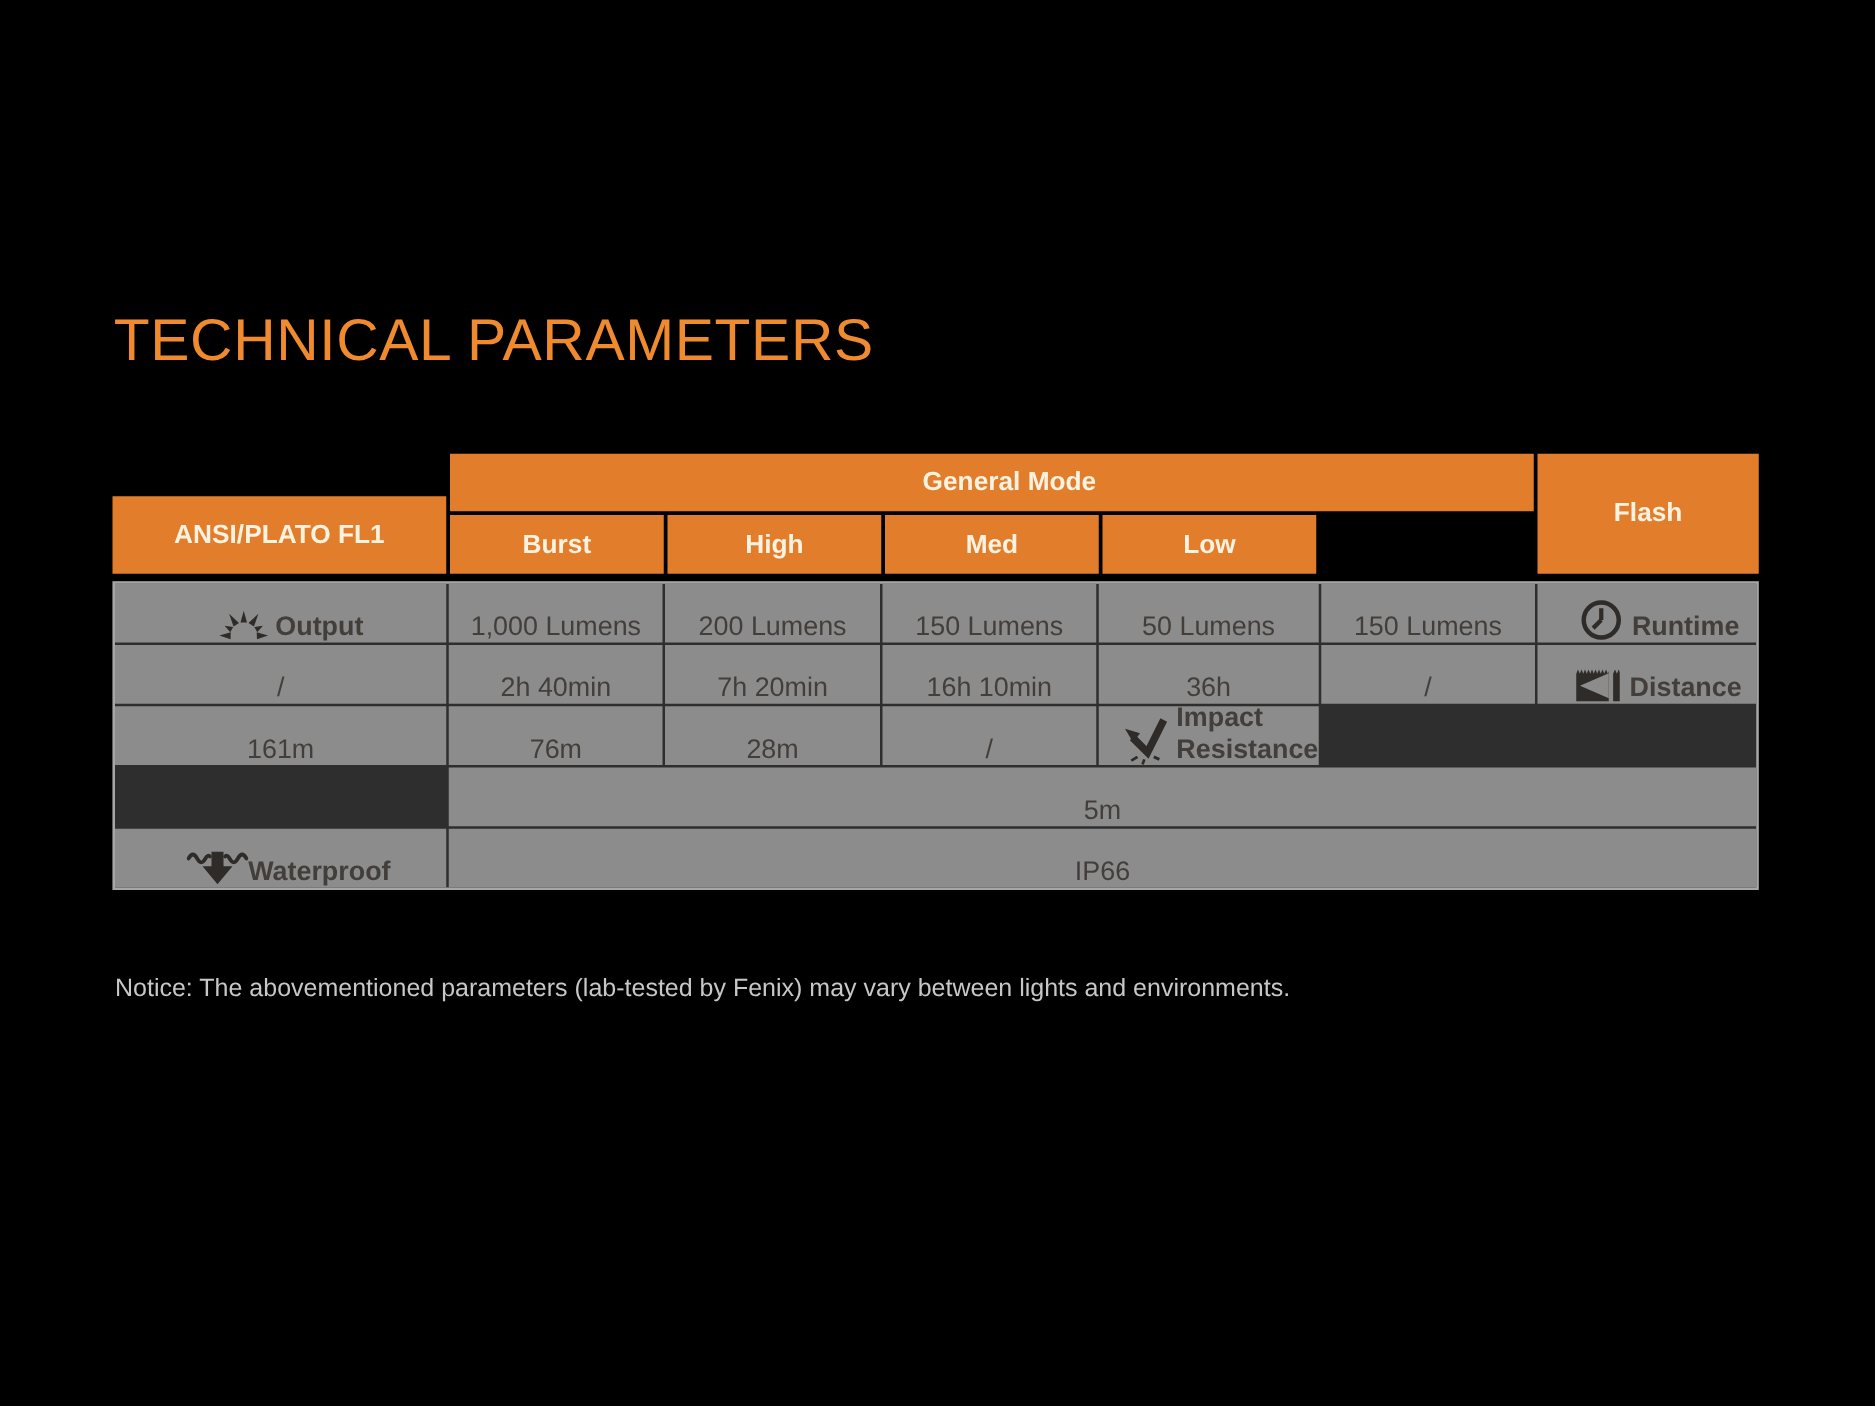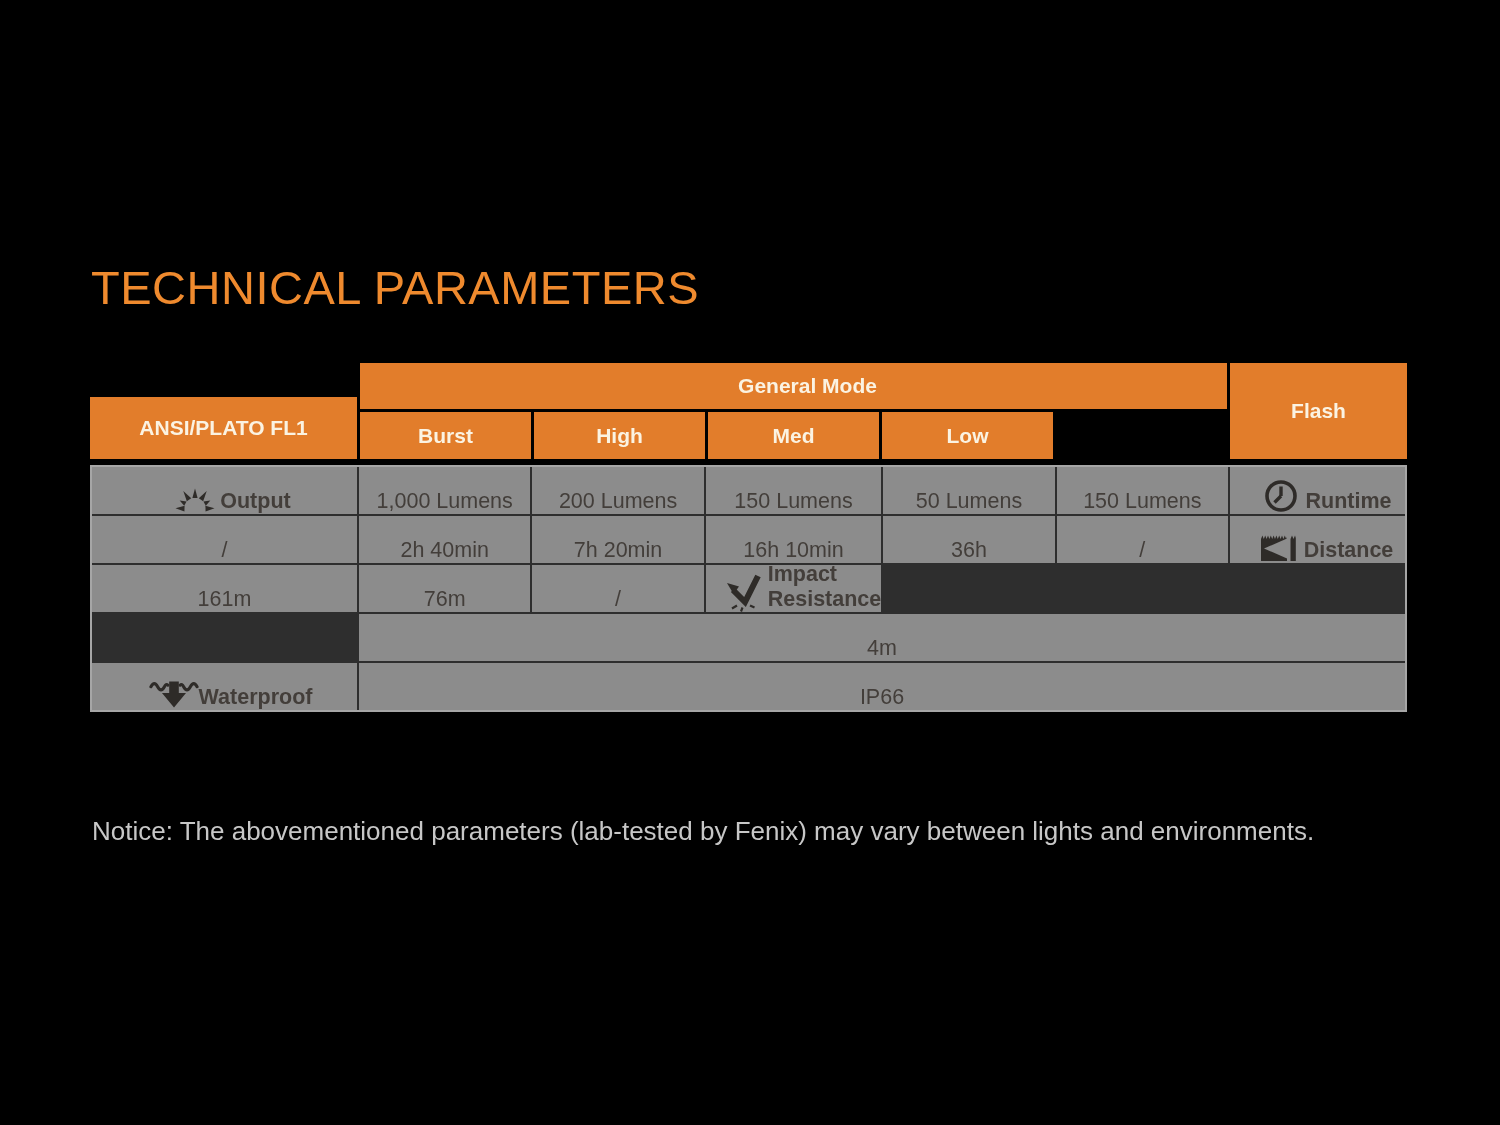--- a/index.html
+++ b/index.html
@@ -1,19 +1,19 @@
 <!DOCTYPE html>
 <html><head>
 <meta charset="utf-8">
 <style>
   html,body{margin:0;padding:0;background:#000;}
   body{width:1500px;height:1125px;overflow:hidden;font-family:"Liberation Sans","DejaVu Sans",sans-serif;}
   .page{position:relative;width:1500px;height:1125px;background:#000;}
 
-  .title{position:absolute;left:91px;top:260px;font-size:47px;font-weight:300;
+  .title{position:absolute;left:91px;top:244px;font-size:47px;font-weight:300;
          letter-spacing:0.5px;color:#EF8A2E;white-space:nowrap;}
 
   .table-wrap{position:absolute;left:90px;top:363px;width:1317px;}
 
   
   .thead{display:grid;grid-template-columns:267px repeat(5,1fr) 177px;
          grid-template-rows:46px 47px;gap:3px;background:#000;}
   .thead .cell{background:#E27D2B;color:#FBF3E2;display:flex;align-items:center;
                justify-content:center;font-weight:bold;font-size:21px;}
   .cell-corner{grid-column:1;grid-row:1/3;font-size:22px;margin-top:34px;}
@@ -23,21 +23,21 @@
   
   .tbody{margin-top:6px;display:grid;grid-template-columns:265px repeat(5,1fr) 175px;
          grid-auto-rows:47px;gap:2px;background:#2E2E2E;border:2px solid #A6A6A6;}
   .tbody .cell{background:#8C8C8C;display:flex;align-items:flex-end;justify-content:center;
                font-size:21.5px;color:#433E3A;}
   .label-cell{justify-content:flex-start;padding-left:12px;box-sizing:border-box;
               font-weight:bold;color:#35312E;font-size:22px;}
   .icon-box{width:50px;display:flex;align-items:center;justify-content:center;flex:0 0 50px;}
   .span-cell{grid-column:2/8;}
 
-  .notice{position:absolute;left:92px;top:816px;font-size:26px;color:#C7C7C7;white-space:nowrap;}
+  .notice{position:absolute;left:92px;top:780px;font-size:20px;color:#C7C7C7;white-space:nowrap;}
 
   svg{display:block;}
 </style>
 </head>
 <body>
 
 <div class="page">
 
   <div class="title">TECHNICAL PARAMETERS</div>
 
@@ -99,37 +99,38 @@
           <svg width="40" height="34" viewBox="0 0 40 34">
             <path fill="#2E2B28" d="M2,32 L2,10 L3.4,6.5 L4.8,10 L6.2,6.5 L7.6,10 L9,6.5 L10.4,10 L11.8,6.5 L13.2,10 L14.6,6.5 L16,10 L17.4,6.5 L18.8,10 L20.2,6.5 L21.6,10 L23,6.5 L24.4,10 L25.8,6.5 L27.2,10 L28,8 L28,32 Z"></path>
             <polygon fill="#8C8C8C" points="5,19.5 28,9.5 28,29.5"></polygon>
             <path fill="#2E2B28" d="M31.5,32 L31.5,10 L33,6.5 L34.5,10 L36,6.5 L36.8,9 L36.8,32 Z"></path>
           </svg>
         </span>
         <span>Distance</span>
       </div>
       <div class="cell">161m</div>
       <div class="cell">76m</div>
+      <div class="cell">28m</div>
       <div class="cell">/</div>
 
       <div class="cell label-cell">
         <span class="icon-box">
           <svg width="44" height="40" viewBox="0 0 44 40">
             <path d="M37,4 L24,30 L12,18" fill="none" stroke="#2E2B28" stroke-width="6"></path>
             <polygon fill="#2E2B28" points="6,11 18,14.5 12.5,22"></polygon>
             <g stroke="#2E2B28" stroke-width="2.2">
               <line x1="16" y1="33.5" x2="11" y2="36.5"></line>
               <line x1="21.5" y1="35.5" x2="20" y2="39.5"></line>
               <line x1="29" y1="33.5" x2="33.5" y2="35.5"></line>
             </g>
           </svg>
         </span>
         <span>Impact Resistance</span>
       </div>
-      <div class="cell span-cell">4m</div>
+      <div class="cell span-cell">5m</div>
 
       <div class="cell label-cell">
         <span class="icon-box">
           <svg width="52" height="34" viewBox="0 0 52 34">
             <path d="M2,10.5 q3.5,-6.5 7,0 q3.5,6.5 7,0 q1.8,-3.4 3.6,-1.7" fill="none" stroke="#2E2B28" stroke-width="3.2" stroke-linecap="round"></path>
             <path d="M32.4,8.8 q1.8,-1.7 3.6,1.7 q3.5,6.5 7,0 q3.5,-6.5 7,0" fill="none" stroke="#2E2B28" stroke-width="3.2" stroke-linecap="round"></path>
             <polygon fill="#2E2B28" points="21,5 31,5 31,17 38.5,17 26,32 13.5,17 21,17"></polygon>
           </svg>
         </span>
         <span>Waterproof</span>

